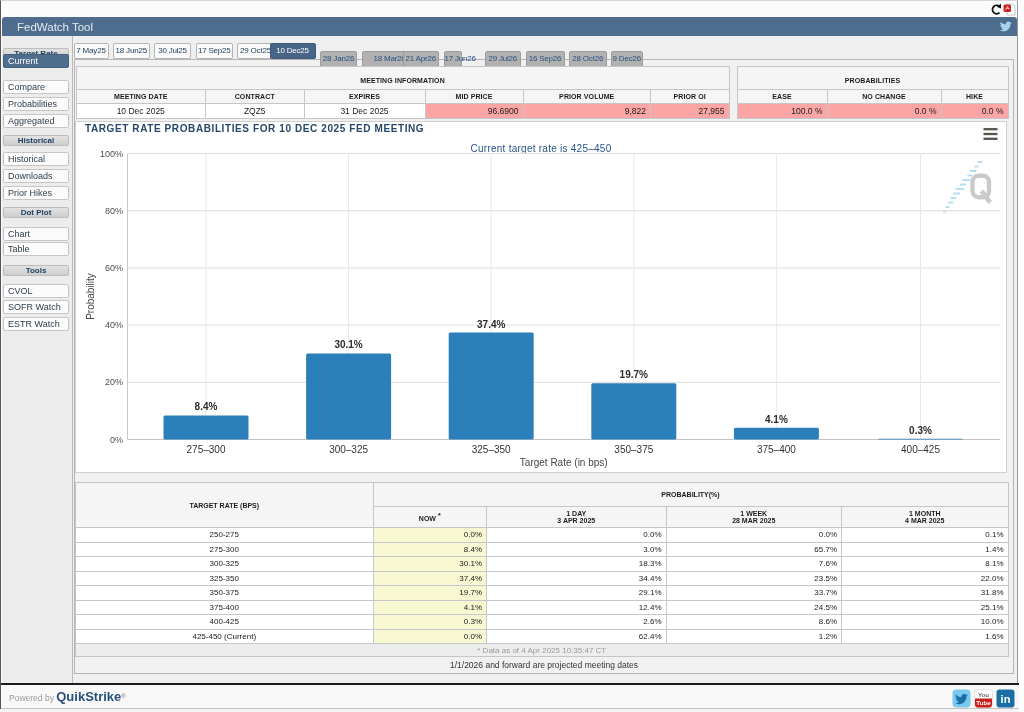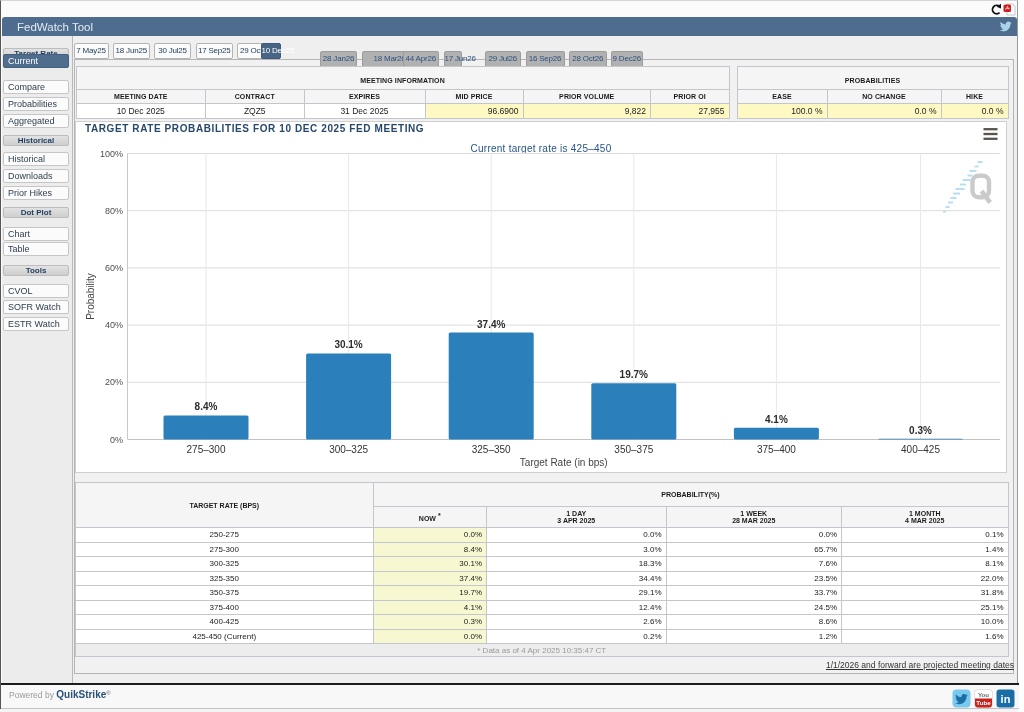--- a/index.html
+++ b/index.html
@@ -17,34 +17,34 @@
 #tabs { position:absolute; left:72.5px; top:42px; height:17px; }
 .tab { position:absolute; top:0; height:16px; background:#fbfbfb; border:1px solid #b4b4b4; border-radius:2px; font-size:8px; letter-spacing:-0.2px; color:#1c3a57; text-align:center; line-height:14px; white-space:nowrap; }
 .tab.sel { background:#486586; border-color:#3c5a7c; color:#fff; }
 .tab.gray { background:#b1b1b1; border-color:#9c9c9c; color:#2a5280;margin-top:8px; }
 #wrap { position:absolute; left:73px; top:58px; width:940px; height:615px; background:#f1f1f1; border:1px solid #b5b5b5; }
 table { border-collapse:collapse; table-layout:fixed; }
 .dtab { position:absolute; background:#fff; }
 .dtab td, .dtab th { border:1px solid #c3c7cd; overflow:hidden; white-space:nowrap; }
 .dtab .hd { background:#f5f5f5; font-size:7px; letter-spacing:0.1px; font-weight:bold; color:#1b1b1b; text-align:center; }
 .dtab .val { font-size:8.5px; color:#1b1b1b; text-align:center; background:#fff; }
-.dtab .valr { font-size:8.5px; color:#1b1b1b; text-align:right; padding-right:4px; background:#fef9c3; }
+.dtab .valr { font-size:8.5px; color:#1b1b1b; text-align:right; padding-right:4px; background:#fca5a5; }
 #chartpanel { position:absolute; left:74px; top:120px; width:932px; height:352px; background:#fff; border:1px solid #cfcfcf; }
 #charttitle { position:absolute; left:9px; top:1px; font-size:10px; font-weight:bold; letter-spacing:0.6px; color:#26486b; }
 #chartsub { position:absolute; left:0; top:21px; width:100%; text-align:center; font-size:10px; letter-spacing:0.25px; color:#26558b; }
 #btable { position:absolute; left:74px; top:481px; width:932.5px; }
 #btable td, #btable th { border:1px solid #c3c7cd; overflow:hidden; white-space:nowrap; }
 #btable .hd { background:#f5f5f5; font-size:7px; font-weight:bold; color:#1b1b1b; text-align:center; }
 #btable .rr { font-size:8px; color:#1b1b1b; text-align:right; padding-right:4px; background:#fff; }
 #btable .cc { font-size:8px; color:#1b1b1b; text-align:center; background:#fff; }
 #btable .now { background:#f7f7d2; }
-#note { position:absolute; left:73px; top:658.5px; width:940px; text-align:right; font-size:8.5px; color:#333;text-decoration:underline; }
+#note { position:absolute; left:73px; top:658.5px; width:940px; text-align:center; font-size:8.5px; color:#333; }
 #footer { position:absolute; left:0; top:682px; width:1018px; height:26px; background:#f8f8f8; border-top:2px solid #1c1c1c; border-bottom:1px solid #c2c2c2; }
 #footer .pb { position:absolute; left:8px; top:4px; font-size:8.5px; color:#9a9a9a; }
-#footer .qs { font-size:10px; font-weight:bold; color:#29527a;text-align:right; }
+#footer .qs { font-size:13px; font-weight:bold; color:#29527a;text-align:right; }
 #footer .reg { font-size:6px; color:#666; vertical-align:3px; }
 </style>
 </head>
 <body>
 <div id="page">
 <div id="app">
 
   <svg class="abs" style="left:988px;top:2px" width="26" height="13" viewBox="0 0 26 13">
     <path d="M 10.2 3.2 A 4.2 4.2 0 1 0 10.6 9.6" fill="none" stroke="#111" stroke-width="1.8"></path>
     <path d="M 7.5 3.8 L 12 0.8 L 12 5.4 Z" fill="#111"></path>
@@ -84,24 +84,24 @@
   <div class="sbi" style="top:315.5px">ESTR Watch</div>
 
   <div id="wrap"></div>
 
   <div id="tabs">
     <div class="tab" style="left:0px;width:35px">7 May25</div>
     <div class="tab" style="left:39px;width:37.5px">18 Jun25</div>
     <div class="tab" style="left:80.5px;width:37px">30 Jul25</div>
     <div class="tab" style="left:122px;width:37.5px">17 Sep25</div>
     <div class="tab" style="left:163.5px;width:37px">29 Oct25</div>
-    <div class="tab sel" style="left:187px;width:20px">10 Dec25</div>
+    <div class="tab sel" style="left:196px;width:46px">10 Dec25</div>
     <div class="tab gray" style="left:246.5px;width:37px">28 Jan26</div>
     <div class="tab gray" style="left:288px;width:56px">18 Mar26</div>
-    <div class="tab gray" style="left:329px;width:36.5px">44 Apr26</div>
+    <div class="tab gray" style="left:329px;width:36.5px">21 Apr26</div>
     <div class="tab gray" style="left:370px;width:18px">17 Jun26</div>
     <div class="tab gray" style="left:411px;width:36.5px">29 Jul26</div>
     <div class="tab gray" style="left:452px;width:39px">16 Sep26</div>
     <div class="tab gray" style="left:495.5px;width:37.5px">28 Oct26</div>
     <div class="tab gray" style="left:537.5px;width:31.5px">9 Dec26</div>
   </div>
 
   <table class="dtab" style="left:74.5px; top:65px; width:653px;">
     <colgroup>
           <col style="width:129.5px">
@@ -288,21 +288,21 @@
     <tr>
             <td class="cc" style="height:14.5px">400-425</td>
             <td class="rr now">0.3%</td>
             <td class="rr">2.6%</td>
             <td class="rr">8.6%</td>
             <td class="rr">10.0%</td>
           </tr>
     <tr>
             <td class="cc" style="height:14.5px">425-450 (Current)</td>
             <td class="rr now">0.0%</td>
-            <td class="rr">0.2%</td>
+            <td class="rr">62.4%</td>
             <td class="rr">1.2%</td>
             <td class="rr">1.6%</td>
           </tr>
     <tr>
             <td colspan="5" style="height:13px;background:#ededed;text-align:center;font-size:8px;color:#9a9a9a;">* Data as of 4 Apr 2025 10:35:47 CT</td>
           </tr>
   </tbody>
       </table>
 
   <div id="note">1/1/2026 and forward are projected meeting dates</div>

